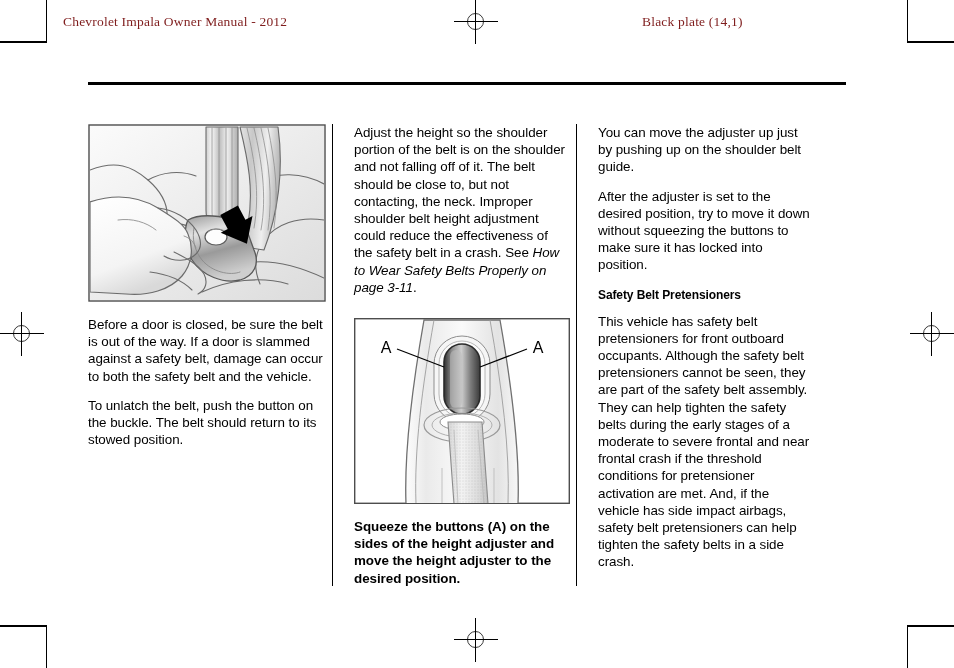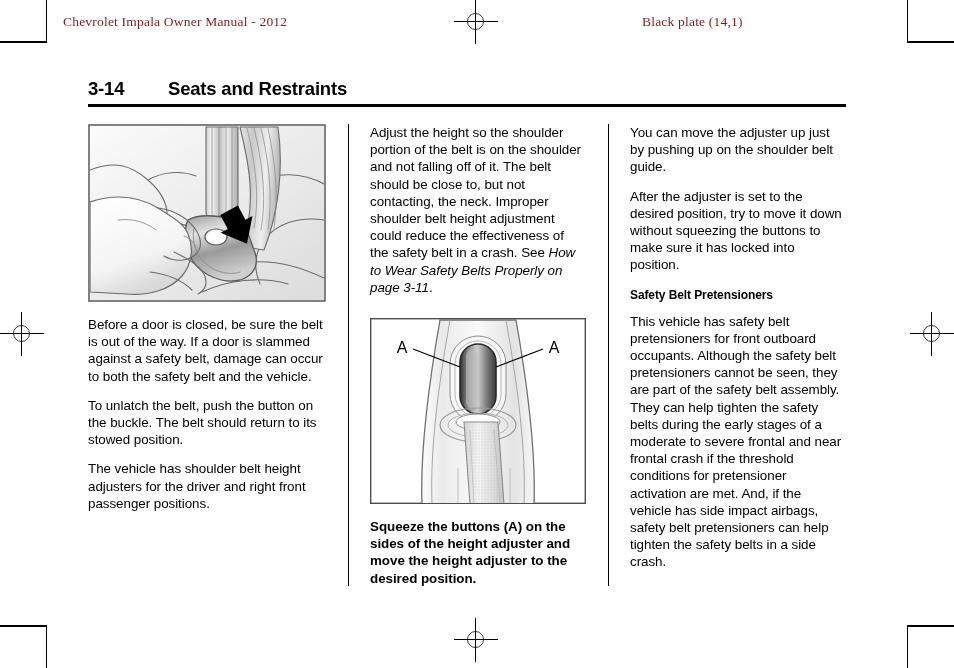--- a/index.html
+++ b/index.html
@@ -72,21 +72,21 @@
   .columns {
     position: absolute;
     left: 88px; top: 124px;
     width: 758px; height: 462px;
     display: flex;
   }
   .col {
     width: 238px;
     position: relative;
   }
-  .col + .col { margin-left: 22px; padding-left: 22px; }
+  .col + .col { margin-left: 6px; padding-left: 22px; }
   .col-rule {
     position: absolute;
     left: 0; top: 0;
     width: 1px; height: 462px;
     background: #000;
   }
 
   p.body {
     margin: 0 0 12px 0;
     font-size: 13.4px;
@@ -145,24 +145,20 @@
     <span class="rg-circle"></span>
     <span class="rg-vline"></span>
     <span class="rg-hline"></span>
   </div>
 
   <div class="running-head" id="head-left">Chevrolet Impala Owner Manual - 2012</div>
 
   <div class="running-head" id="head-right">Black plate (14,1)</div>
 
   <div class="title-block">
-    <div class="title-row">
-      <span class="title-folio">3-14</span>
-      <span>Seats and Restraints</span>
-    </div>
     <div class="title-rule"></div>
   </div>
 
   <div class="columns">
 
     <div class="col">
 
       <div class="figure">
         <svg width="238" height="178" viewBox="0 0 238 178">
           <rect x="1" y="1" width="236" height="176" fill="#ffffff" stroke="#4d4d4d" stroke-width="1.4"></rect>
@@ -240,21 +236,20 @@
 
             <path d="M140 84 L160 84 L160 100 L168 100 L150 122 L132 100 L140 100 Z" fill="#000000" stroke="none" transform="rotate(-28 150 103)"></path>
           </g>
         </svg>
       </div>
 
       <p class="body">Before a door is closed, be sure the belt is out of the way. If a door is slammed against a safety belt, damage can occur to both the safety belt and the vehicle.</p>
       <p class="body">To unlatch the belt, push the button on the buckle. The belt should return to its stowed position.</p>
 
 
-      <p class="body">The vehicle has shoulder belt height adjusters for the driver and right front passenger positions.</p>
     </div>
 
     <div class="col">
       <div class="col-rule"></div>
 
       <p class="body">
         <span>Adjust the height so the shoulder portion of the belt is on the shoulder and not falling off of it. The belt should be close to, but not contacting, the neck. Improper shoulder belt height adjustment could reduce the effectiveness of the safety belt in a crash. See </span><span class="xref">How to Wear Safety Belts Properly on page 3-11</span><span>.</span>
       </p>
 
       <div class="figure" style="margin-top:22px;">

